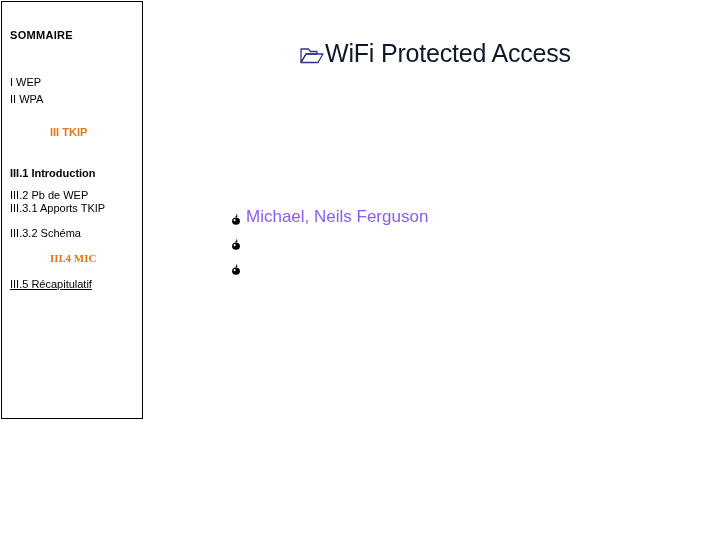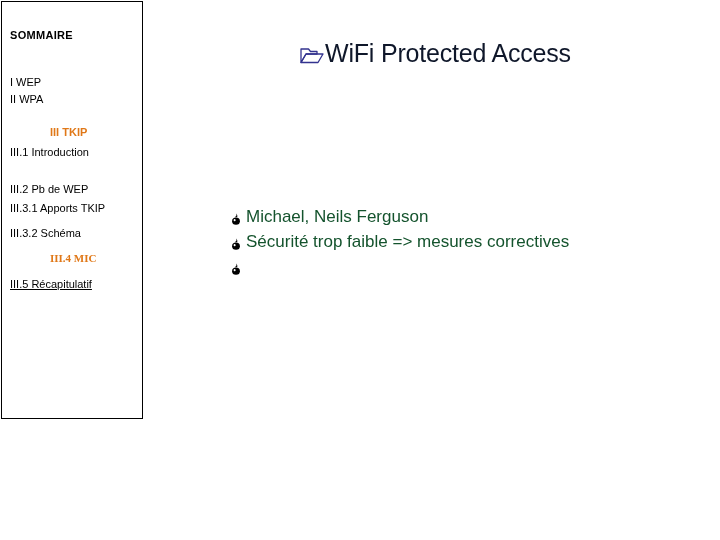--- a/index.html
+++ b/index.html
@@ -82,21 +82,21 @@
 
   #body-block {
     position: absolute;
     left: 231px;
     top: 206px;
     width: 470px;
   }
   .body-line {
     font-size: 17px;
     line-height: 22px;
-    color: #14532d;
+    color: #8b5cf6;
     white-space: nowrap;
     display: flex;
     align-items: flex-start;
   }
   .body-line .flame-icon {
     display: inline-block;
     width: 15px;
     min-width: 15px;
     margin-top: 3px;
   }
@@ -108,22 +108,22 @@
 <body>
 
 <div id="slide">
 
   <div id="sidebar">
     <div class="sidebar-heading">SOMMAIRE</div>
 
   <div class="sidebar-item" style="top: 74px;"><span>I WEP</span></div>
       <div class="sidebar-item" style="top: 91px;"><span>II WPA</span></div>
       <div class="sidebar-item accent" style="top: 124.4px;"><span>III TKIP</span></div>
-      <div class="sidebar-item" style="top: 144px;"><span>III.1 Introduction</span></div>
-      <div class="sidebar-item" style="top: 181px;"><span>III.2 Pb de WEP</span></div>
+      <div class="sidebar-item" style="top: 165px; font-weight: bold;"><span>III.1 Introduction</span></div>
+      <div class="sidebar-item" style="top: 187px;"><span>III.2 Pb de WEP</span></div>
       <div class="sidebar-item" style="top: 200px;"><span>III.3.1 Apports TKIP</span></div>
       <div class="sidebar-item" style="top: 225.2px;"><span>III.3.2 Schéma</span></div>
       <div class="sidebar-item accent" style="top: 250.4px; font-family: Liberation Serif, serif;"><span>III.4 MIC</span></div>
       <div class="sidebar-item" style="top: 275.6px; text-decoration: underline;"><span>III.5 Récapitulatif</span></div>
     </div>
 
   <div id="title-block">
     <div class="title-line">
       <span class="folder-icon">
         <svg width="24" height="19" viewBox="0 0 24 19" xmlns="http://www.w3.org/2000/svg">
@@ -143,21 +143,20 @@
             <ellipse cx="3.6" cy="8.2" rx="1.0" ry="1.1" fill="#fff"></ellipse>
           </svg></span>
         <span class="body-text">Michael, Neils Ferguson</span>
       </div>
       <div class="body-line">
         <span class="flame-icon"><svg width="11" height="13" viewBox="0 0 11 13" xmlns="http://www.w3.org/2000/svg">
             <path d="M5.6 0.4 C5.1 2.0 6.6 2.9 6.4 4.2 C6.3 5.0 5.6 5.3 5.2 5.0 C5.6 4.2 4.9 3.6 4.6 4.3 C4.2 5.3 5.2 5.6 5.1 6.2 Z" fill="#000"></path>
             <ellipse cx="5.0" cy="9.2" rx="3.9" ry="3.6" fill="#000"></ellipse>
             <ellipse cx="3.6" cy="8.2" rx="1.0" ry="1.1" fill="#fff"></ellipse>
           </svg></span>
-        <span class="body-text">Sécurité trop faible =&gt; mesures correctives</span>
       </div>
       <div class="body-line">
         <span class="flame-icon"><svg width="11" height="13" viewBox="0 0 11 13" xmlns="http://www.w3.org/2000/svg">
             <path d="M5.6 0.4 C5.1 2.0 6.6 2.9 6.4 4.2 C6.3 5.0 5.6 5.3 5.2 5.0 C5.6 4.2 4.9 3.6 4.6 4.3 C4.2 5.3 5.2 5.6 5.1 6.2 Z" fill="#000"></path>
             <ellipse cx="5.0" cy="9.2" rx="3.9" ry="3.6" fill="#000"></ellipse>
             <ellipse cx="3.6" cy="8.2" rx="1.0" ry="1.1" fill="#fff"></ellipse>
           </svg></span>
       </div>
     </div>
 

